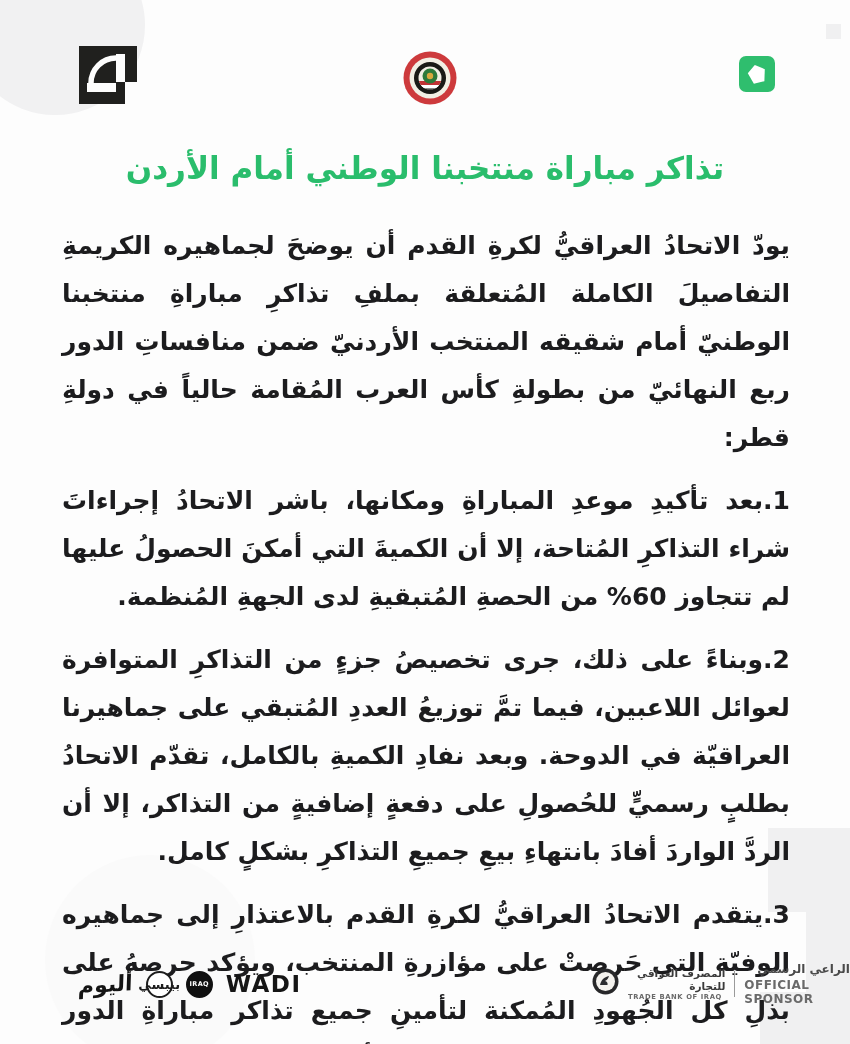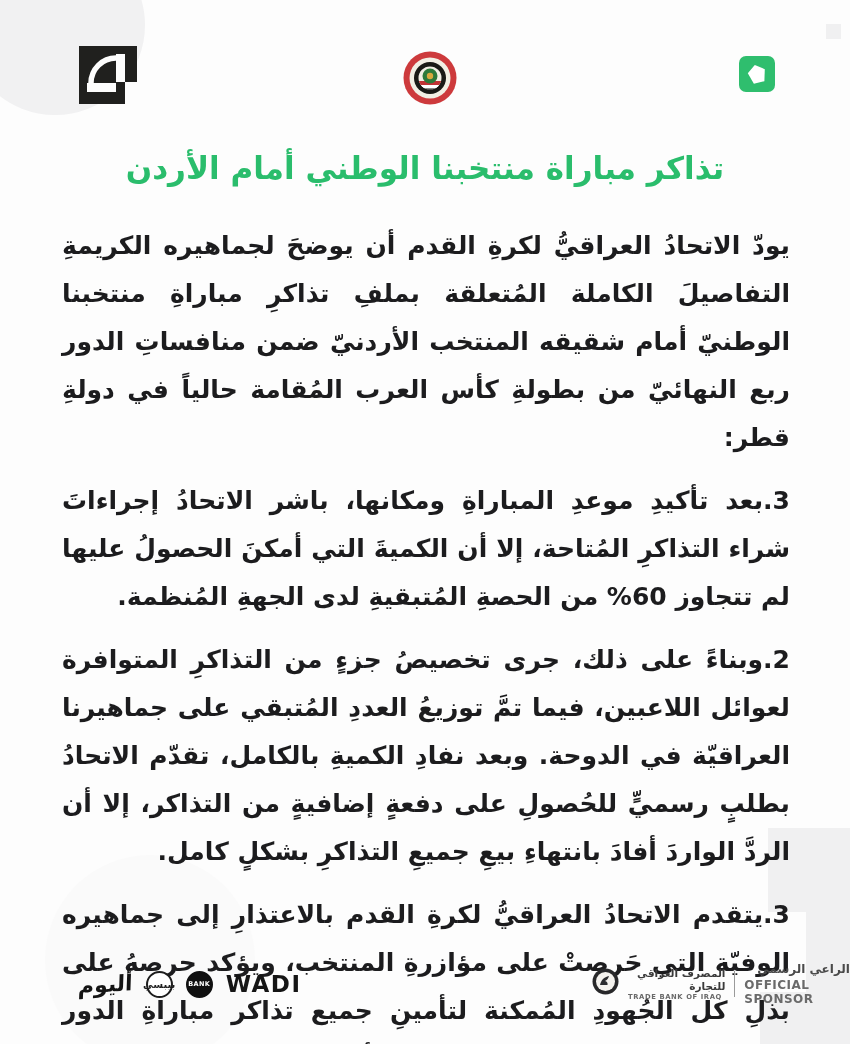--- a/index.html
+++ b/index.html
@@ -35,21 +35,21 @@
           font-size:25px; font-weight:700; color:#1c1c1e; line-height:48px; }
   .body p { margin:0 0 15px 0; }
   
   .footer-left { position:absolute; left:78px; top:964px; height:40px;
                  display:flex; align-items:center; gap:13px; }
   .aliyom { font-size:22px; font-weight:700; color:#141414;
             transform:rotate(-4deg) skewX(-6deg); direction:rtl; }
   .circ { width:27px; height:27px; border-radius:50%; display:flex;
           align-items:center; justify-content:center; flex:0 0 auto; }
   .circ-ar { background:#fff; border:2px solid #1d1d1d; color:#1d1d1d;
-             font-size:10px; font-weight:700; direction:rtl; }
+             font-size:13px; font-weight:700; direction:rtl; }
   .circ-en { background:#101010; border:2px solid #101010; color:#fff;
              font-size:6.5px; font-weight:700; letter-spacing:.4px; }
   .wadi { font-size:23px; font-weight:700; letter-spacing:1.5px; color:#151515; }
   .footer-right { position:absolute; left:592px; top:962px;
                   display:flex; align-items:center; gap:9px; }
   .bank-text, .sponsor-text { direction:rtl; text-align:right; }
   .bank-ar   { font-size:10.5px; font-weight:700; color:#3a3a3a; line-height:1.25; }
   .bank-en   { font-size:6.8px; font-weight:700; letter-spacing:.6px; color:#6a6a6a;
                direction:ltr; text-align:left; }
   .divider   { width:1px; height:26px; background:#9a9a9a; }
@@ -103,32 +103,32 @@
   <div class="pentagon">
     <svg width="30" height="30" viewBox="0 0 36 36" aria-hidden="true">
       <polygon points="18,7 28.5,14.6 24.5,28.5 11.5,28.5 7.5,14.6" fill="#ffffff" transform="rotate(-14 18 18)"></polygon>
     </svg>
   </div>
 
   <h1 class="headline">تذاكر مباراة منتخبنا الوطني أمام الأردن</h1>
 
   <main class="body">
     <p>يودّ الاتحادُ العراقيُّ لكرةِ القدم أن يوضحَ لجماهيره الكريمةِ التفاصيلَ الكاملة المُتعلقة بملفِ تذاكرِ مباراةِ منتخبنا الوطنيّ أمام شقيقه المنتخب الأردنيّ ضمن منافساتِ الدور ربع النهائيّ من بطولةِ كأس العرب المُقامة حالياً في دولةِ قطر:</p>
-    <p>3.بعد تأكيدِ موعدِ المباراةِ ومكانها، باشر الاتحادُ إجراءاتَ شراء التذاكرِ المُتاحة، إلا أن الكميةَ التي أمكنَ الحصولُ عليها لم تتجاوز 60% من الحصةِ المُتبقيةِ لدى الجهةِ المُنظمة.</p>
+    <p>1.بعد تأكيدِ موعدِ المباراةِ ومكانها، باشر الاتحادُ إجراءاتَ شراء التذاكرِ المُتاحة، إلا أن الكميةَ التي أمكنَ الحصولُ عليها لم تتجاوز 60% من الحصةِ المُتبقيةِ لدى الجهةِ المُنظمة.</p>
     <p>2.وبناءً على ذلك، جرى تخصيصُ جزءٍ من التذاكرِ المتوافرة لعوائل اللاعبين، فيما تمَّ توزيعُ العددِ المُتبقي على جماهيرنا العراقيّة في الدوحة. وبعد نفادِ الكميةِ بالكامل، تقدّم الاتحادُ بطلبٍ رسميٍّ للحُصولِ على دفعةٍ إضافيةٍ من التذاكر، إلا أن الردَّ الواردَ أفادَ بانتهاءِ بيعِ جميعِ التذاكرِ بشكلٍ كامل.</p>
     <p>3.يتقدم الاتحادُ العراقيُّ لكرةِ القدم بالاعتذارِ إلى جماهيره الوفيّة التي حَرصتْ على مؤازرةِ المنتخب، ويؤكد حرصهُ على بذلِ كل الجُهودِ المُمكنة لتأمينِ جميع تذاكر مباراةِ الدور نصف النهائيّ—في حال تحقيقِ التأهل بإذن الله—بما يضمنُ حضوراً جماهيرياً يليقُ بمنتخبنا الوطنيّ.</p>
   </main>
 
   <div class="footer-left">
     <span class="aliyom">أليوم</span>
     <span class="circ circ-ar">
       <span>بيبسي</span>
     </span>
     <span class="circ circ-en">
-      <span>BANK</span>
+      <span>IRAQ</span>
     </span>
     <span class="wadi">WADI</span>
   </div>
 
   <div class="footer-right">
     <span>
       <svg width="27" height="27" viewBox="0 0 27 27" aria-hidden="true">
         <circle cx="13.5" cy="13.5" r="13" fill="#28282a"></circle>
         <circle cx="13.5" cy="13.5" r="9.5" fill="#f4f2ee"></circle>
         <path d="M8 17 C9 12 12 9 17 8 C16 11 15 12 13 13 C15 13.5 16 15 15.5 17 Z" fill="#2b2b2e"></path>

